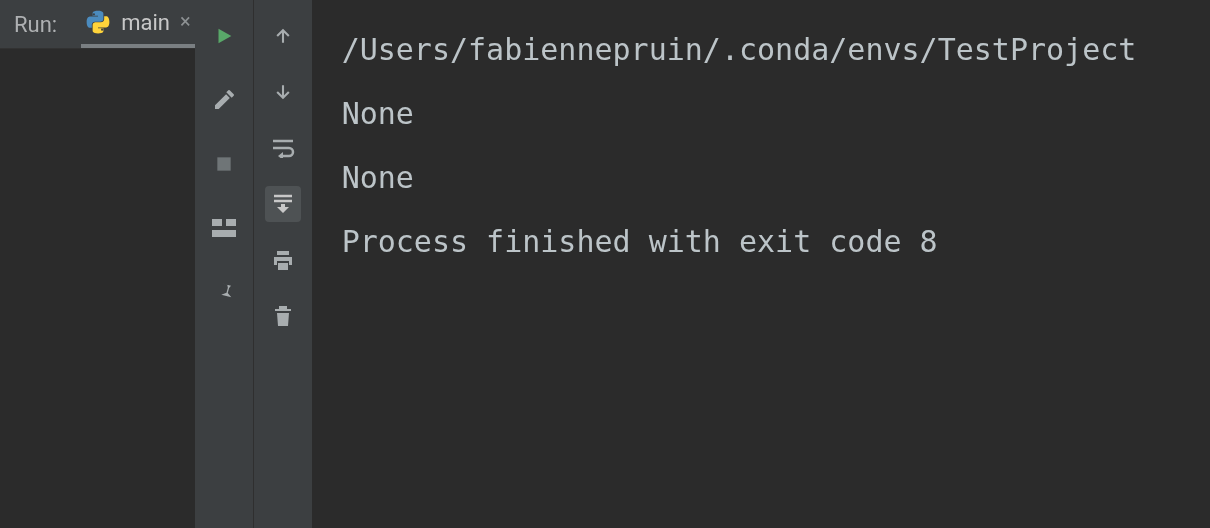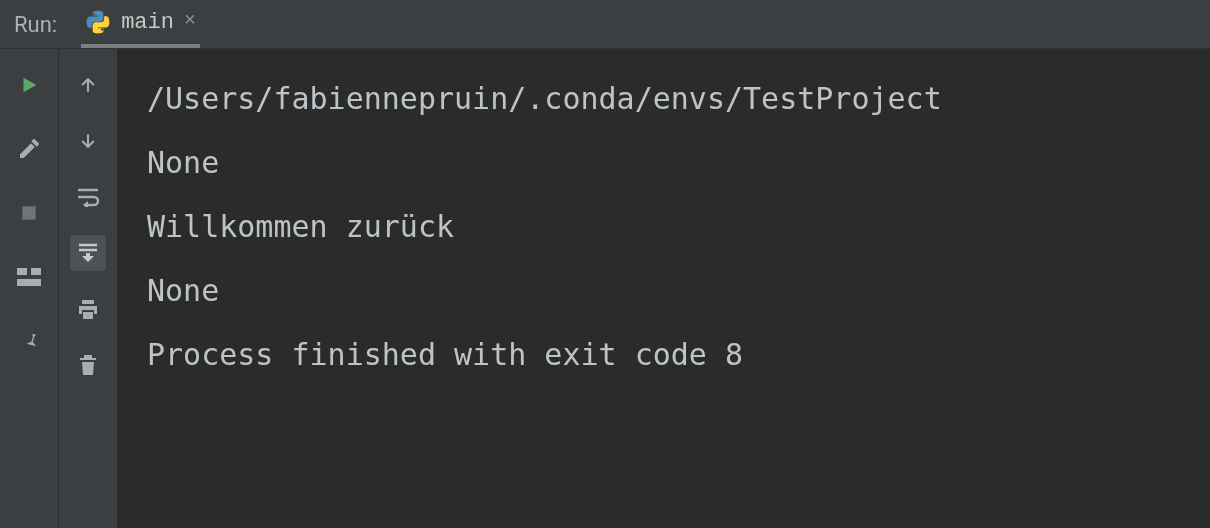--- a/index.html
+++ b/index.html
@@ -7,21 +7,21 @@
     padding: 0;
     width: 1210px;
     height: 528px;
     background: #2b2b2b;
     font-family: -apple-system, "Segoe UI", Roboto, sans-serif;
     color: #bbbbbb;
     overflow: hidden;
   }
   .root {
     display: flex;
-    flex-direction: column;
+    flex-direction: row;
     width: 100%;
     height: 100%;
   }
   
   .header {
     display: flex;
     align-items: center;
     height: 48px;
     background: #3c3f41;
     border-bottom: 1px solid #323232;
@@ -34,21 +34,20 @@
     color: #aeb0b2;
   }
   .tab {
     display: flex;
     align-items: center;
     gap: 10px;
     height: 100%;
     padding: 0 4px 0 4px;
     border-bottom: 4px solid #7a7f82;
     box-sizing: border-box;
-    font-family: Liberation Mono, monospace;
   }
   .tab-label {
     font-size: 22px;
     color: #c8c8c8;
   }
   .tab-close {
     font-size: 20px;
     color: #8d9193;
     line-height: 1;
     padding-bottom: 2px;
@@ -196,20 +195,19 @@
       <div class="btn">
         <svg width="20" height="24" viewBox="0 0 20 24">
             <path fill="#a8adaf" d="M2 5h16v2H2zM6 2h8v3H6zM4 9h12l-1 13H5z"></path>
           </svg>
       </div>
     </div>
 
     <div class="console">
       <div class="console-line">/Users/fabiennepruin/.conda/envs/TestProject</div>
       <div class="console-line">None</div>
-      <div class="console-line">Willkommen zurück</div>
       <div class="console-line">None</div>
       <div class="console-line"></div>
       <div class="console-line">Process finished with exit code 8</div>
     </div>
 
   </div>
 </div>
 
 </body></html>

